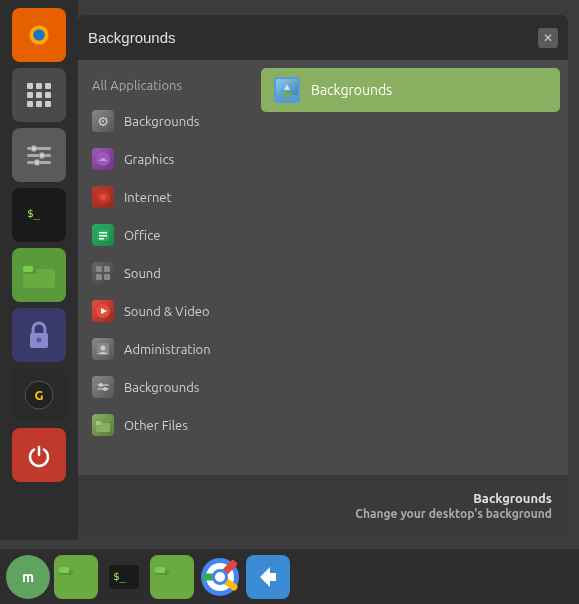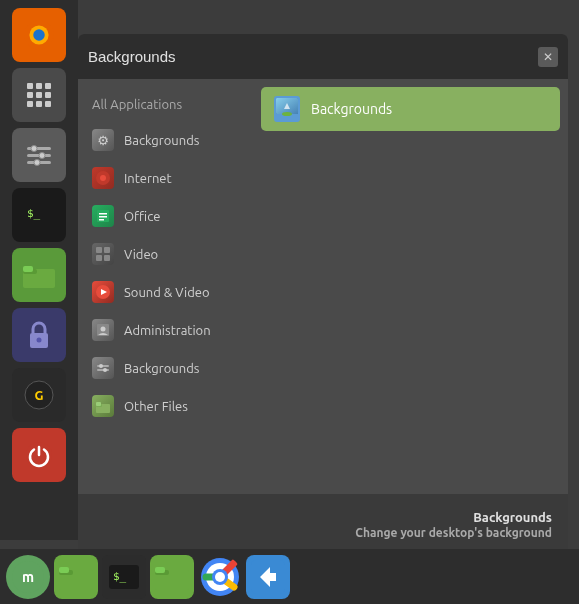--- a/index.html
+++ b/index.html
@@ -51,21 +51,20 @@
     
     .main-panel {
       position: absolute;
       left: 78px;
       top: 15px;
       width: 490px;
       height: 520px;
       background: #4a4a4a;
       border-radius: 6px;
       overflow: hidden;
-      margin-top: 19px;
     }
 
     
     .search-bar {
       background: #2d2d2d;
       height: 45px;
       display: flex;
       align-items: center;
       padding: 0 10px;
       gap: 8px;
@@ -325,20 +324,29 @@
 
       <div class="category-item header">
         <span>All Applications</span>
       </div>
 
       <div class="category-item">
         <div class="cat-icon icon-accessories">⚙</div>
         <span>Backgrounds</span>
       </div>
 
+      <div class="category-item">
+        <div class="cat-icon icon-graphics">
+          <svg width="16" height="16" viewBox="0 0 16 16">
+            <circle cx="8" cy="8" r="7" fill="#9b59b6"></circle>
+            <path d="M4 10 Q8 4 12 10" fill="#c39bd3" stroke="none"></path>
+          </svg>
+        </div>
+        <span>Graphics</span>
+      </div>
 
       <div class="category-item">
         <div class="cat-icon icon-internet">
           <svg width="16" height="16" viewBox="0 0 16 16">
             <circle cx="8" cy="8" r="7" fill="#c0392b"></circle>
             <circle cx="8" cy="8" r="3" fill="#e74c3c"></circle>
           </svg>
         </div>
         <span>Internet</span>
       </div>
@@ -357,21 +365,21 @@
 
       <div class="category-item">
         <div class="cat-icon icon-other">
           <svg width="16" height="16" viewBox="0 0 16 16">
             <rect x="1" y="1" width="6" height="6" rx="1" fill="#888"></rect>
             <rect x="9" y="1" width="6" height="6" rx="1" fill="#888"></rect>
             <rect x="1" y="9" width="6" height="6" rx="1" fill="#888"></rect>
             <rect x="9" y="9" width="6" height="6" rx="1" fill="#888"></rect>
           </svg>
         </div>
-        <span>Video</span>
+        <span>Sound</span>
       </div>
 
       <div class="category-item">
         <div class="cat-icon icon-soundvideo">
           <svg width="16" height="16" viewBox="0 0 16 16">
             <circle cx="8" cy="8" r="7" fill="#e74c3c"></circle>
             <polygon points="6,5 12,8 6,11" fill="white"></polygon>
           </svg>
         </div>
         <span>Sound &amp; Video</span>

